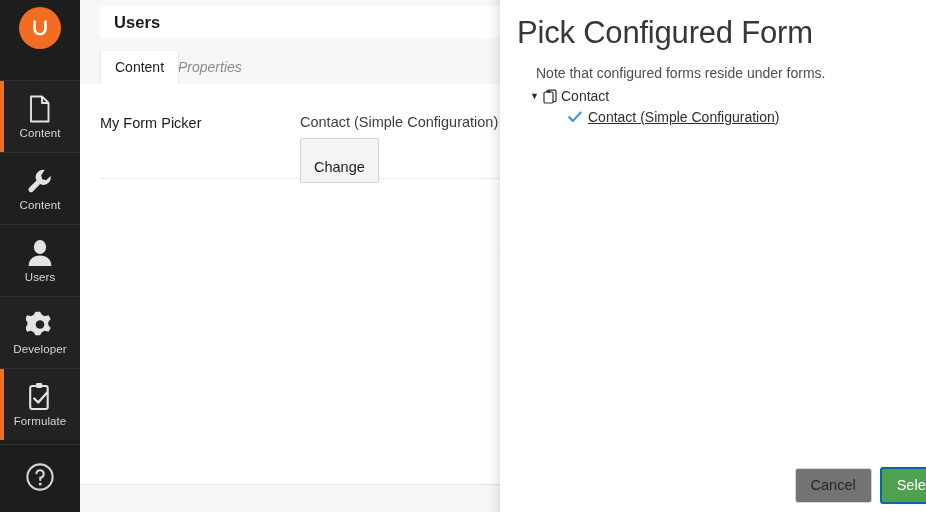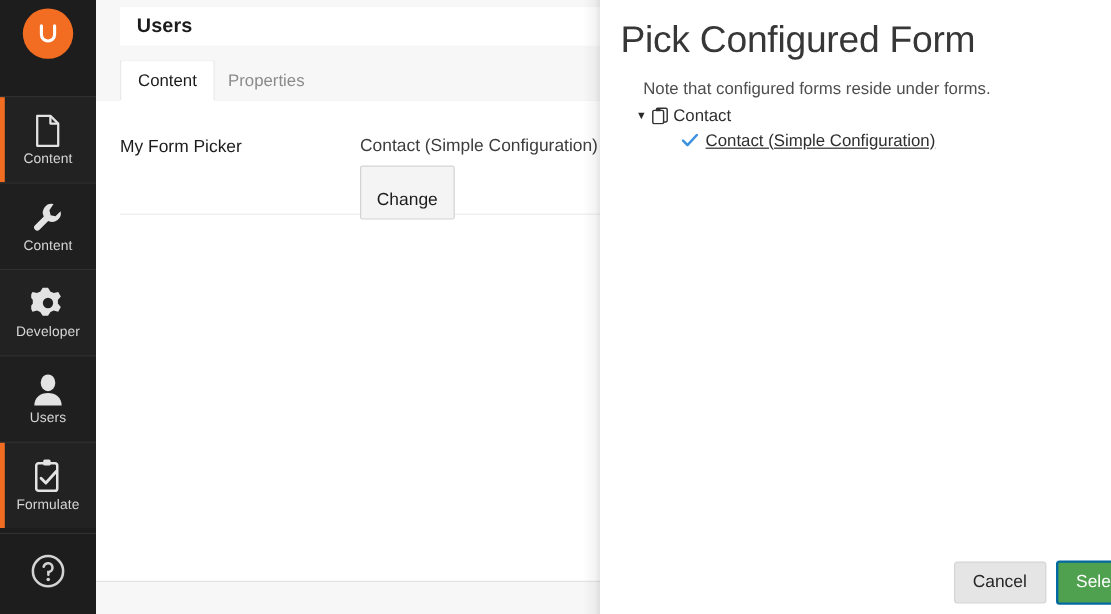--- a/index.html
+++ b/index.html
@@ -291,21 +291,21 @@
   }
   .btn {
     font-family: "Liberation Sans", sans-serif;
     font-size: 14.5px;
     border-radius: 3px;
     padding: 8px 15px 9px 15px;
     cursor: pointer;
     line-height: 16px;
   }
   .btn-cancel {
-    background: #e5e5e5;
+    background: #737373;
     border: 1px solid #d4d4d4;
     color: #262626;
   }
   .btn-primary {
     background: #4fa14f;
     border: 2px solid #0369a1;
     color: #ffffff;
   }
 </style>
 </head>
@@ -337,38 +337,38 @@
 
       <div class="nav-item alt">
         <span class="nav-icon">
           <svg width="28" height="28" viewBox="0 0 28 28" aria-hidden="true">
             <path d="M18.6 3.1 a7.2 7.2 0 0 0 -8.1 10.3 l-7.3 7.3 a2.6 2.6 0 0 0 3.7 3.7 l7.3 -7.3 a7.2 7.2 0 0 0 10.3 -8.1 l-4.3 4.3 -4 -1 -1 -4 z" fill="#e3e3e3"></path>
           </svg>
         </span>
         <span class="nav-label">Content</span>
       </div>
 
+      <div class="nav-item alt">
+        <span class="nav-icon">
+          <svg width="26" height="28" viewBox="0 0 26 28" aria-hidden="true">
+            <ellipse cx="13" cy="8" rx="6.1" ry="7" fill="#e3e3e3"></ellipse>
+            <path d="M1.6 27 c0 -6.6 5.1 -10.4 11.4 -10.4 s11.4 3.8 11.4 10.4 z" fill="#e3e3e3"></path>
+          </svg>
+        </span>
+        <span class="nav-label">Users</span>
+      </div>
+
       <div class="nav-item">
         <span class="nav-icon">
           <svg width="28" height="28" viewBox="0 0 28 28" aria-hidden="true">
             <path d="M14 0.8 l2.1 3.3 a10 10 0 0 1 2.6 1.1 l3.8 -0.9 l2.2 3.8 l-2.5 3 a10 10 0 0 1 0 2.8 l2.5 3 l-2.2 3.8 l-3.8 -0.9 a10 10 0 0 1 -2.6 1.1 l-2.1 3.3 h-4.4 l-2.1 -3.3 a10 10 0 0 1 -2.6 -1.1 l-3.8 0.9 l-2.2 -3.8 l2.5 -3 a10 10 0 0 1 0 -2.8 l-2.5 -3 l2.2 -3.8 l3.8 0.9 a10 10 0 0 1 2.6 -1.1 l2.1 -3.3 z" fill="#e3e3e3"></path>
             <circle cx="14" cy="13.5" r="4.3" fill="#222222"></circle>
           </svg>
         </span>
         <span class="nav-label">Developer</span>
-      </div>
-
-      <div class="nav-item alt">
-        <span class="nav-icon">
-          <svg width="26" height="28" viewBox="0 0 26 28" aria-hidden="true">
-            <ellipse cx="13" cy="8" rx="6.1" ry="7" fill="#e3e3e3"></ellipse>
-            <path d="M1.6 27 c0 -6.6 5.1 -10.4 11.4 -10.4 s11.4 3.8 11.4 10.4 z" fill="#e3e3e3"></path>
-          </svg>
-        </span>
-        <span class="nav-label">Users</span>
       </div>
 
       <div class="nav-item active">
         <span class="nav-icon">
           <svg width="26" height="29" viewBox="0 0 26 29" aria-hidden="true">
             <rect x="3.2" y="4" width="17.5" height="23" rx="2" fill="none" stroke="#e3e3e3" stroke-width="2.1"></rect>
             <rect x="9" y="0.9" width="6.2" height="5" rx="1.3" fill="#e3e3e3"></rect>
             <path d="M7.2 16.5 l4 4 l9 -10" fill="none" stroke="#e3e3e3" stroke-width="2.4" stroke-linecap="round" stroke-linejoin="round"></path>
           </svg>
         </span>
@@ -393,21 +393,21 @@
     <div class="editor-header">
       <div class="title-field">
         <span class="title-field-text">Users</span>
       </div>
     </div>
 
     <div class="tabstrip">
       <div class="tab active" style="left:20px;">
         <span>Content</span>
       </div>
-      <div class="tab" style="left:96px;">
+      <div class="tab" style="left:84px;font-style:italic;">
         <span>Properties</span>
       </div>
     </div>
 
     <div class="editor-body">
       <div class="prop-row">
         <div class="prop-label">My Form Picker</div>
         <div class="prop-value-col">
           <div class="prop-value">Contact (Simple Configuration)</div>
           <button class="btn-change">Change</button>

